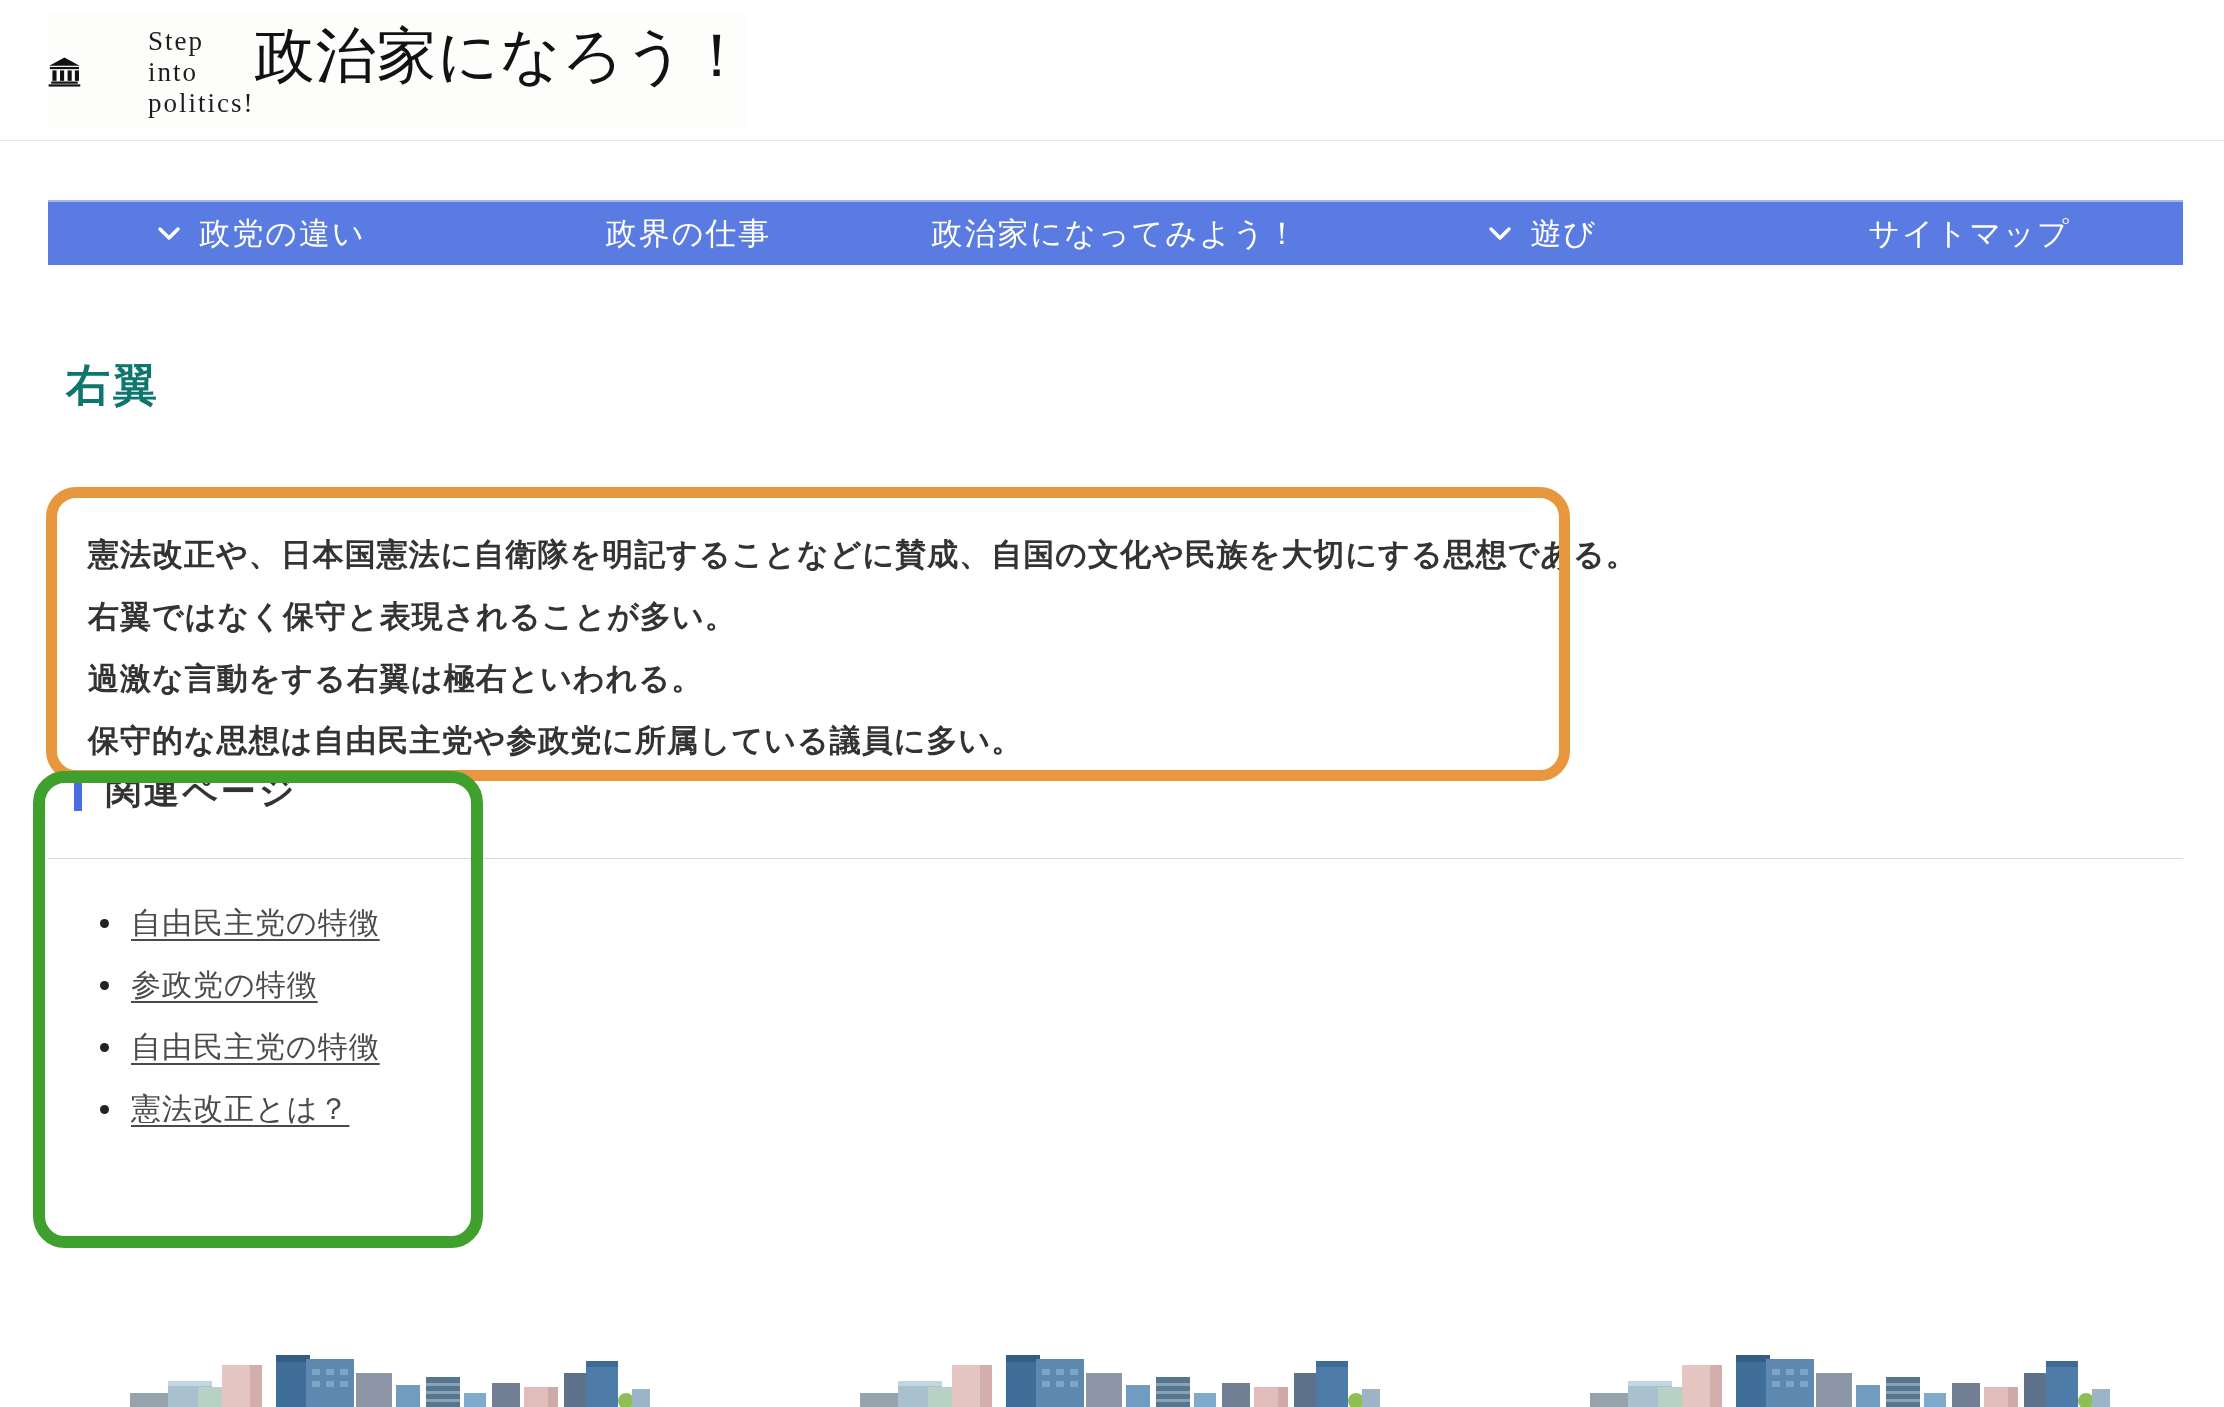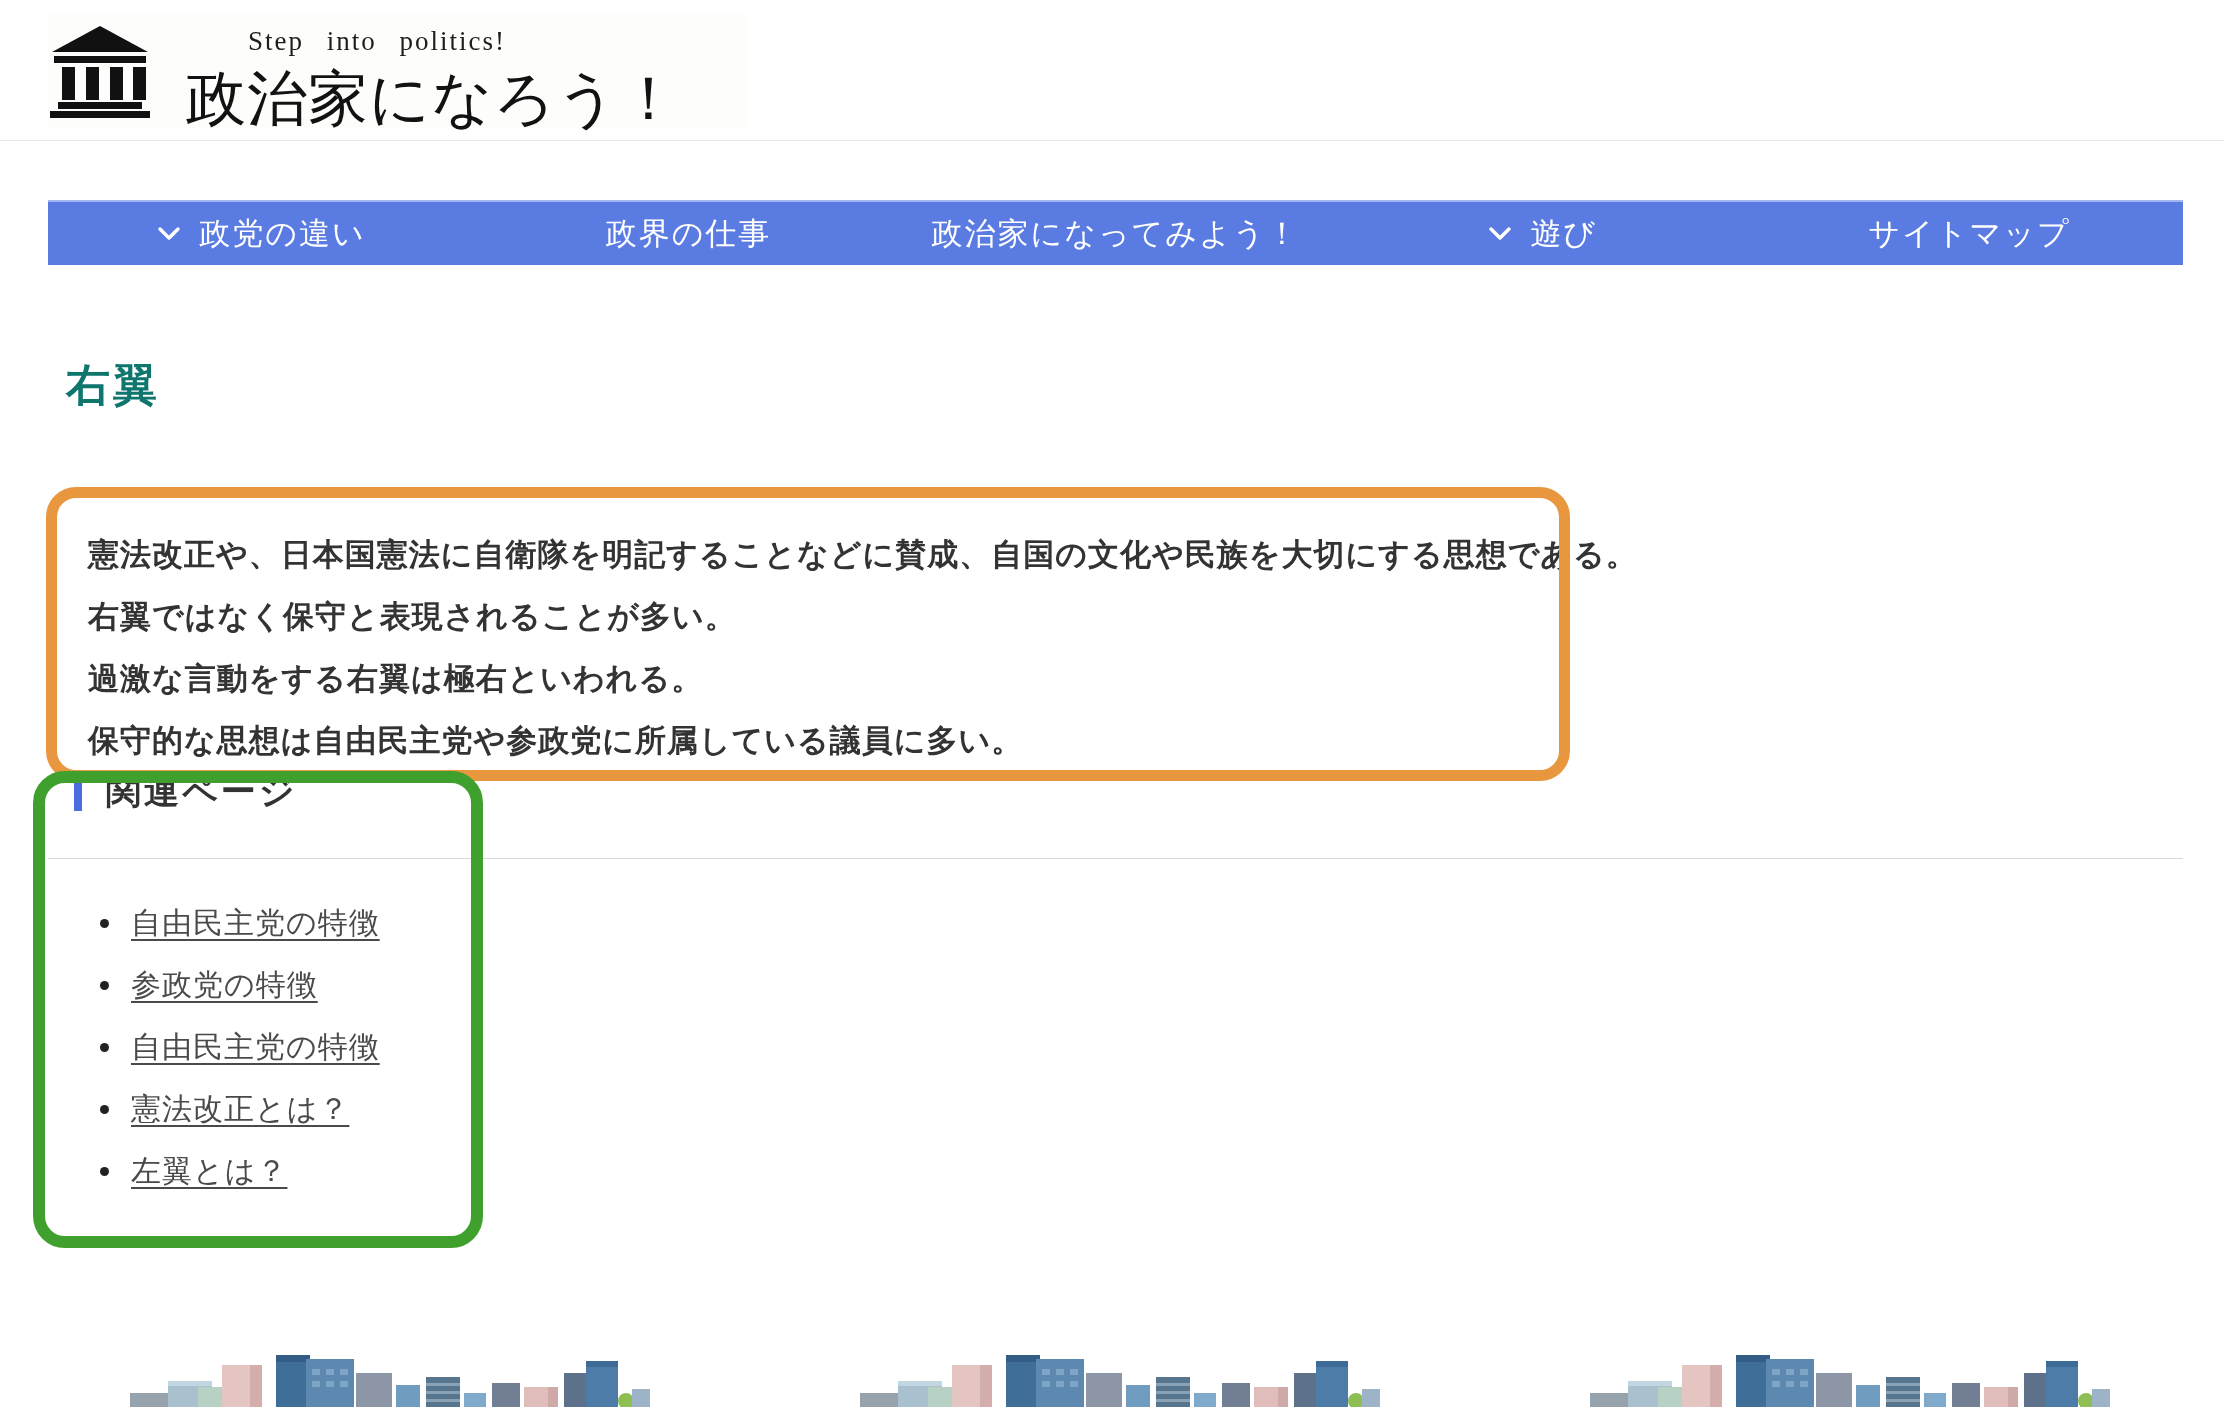--- a/index.html
+++ b/index.html
@@ -3,21 +3,21 @@
 <meta charset="utf-8">
 <style>
   * { margin:0; padding:0; box-sizing:border-box; }
   html,body { width:2224px; height:1407px; background:#ffffff; overflow:hidden;
               font-family:"Liberation Sans","DejaVu Sans",sans-serif; }
 
   
   .logo { position:absolute; left:48px; top:14px; width:700px; height:114px;
           display:flex; align-items:flex-start; background:#fdfdfb; text-decoration:none; color:#161616; }
   .logo-icon { width:104px; height:92px; margin-top:12px; }
-  .logo-text { margin-left:34px; display:flex; flex-direction:column; }
+  .logo-text { margin-left:5px; display:flex; flex-direction:row; }
   .logo-tagline { font-family:"Liberation Serif","DejaVu Serif",serif; font-size:27px;
                   letter-spacing:2px; word-spacing:14px; color:#1d1d1d; padding-left:62px; margin-top:12px; }
   .logo-title { font-family:"Liberation Serif","DejaVu Serif",serif; font-size:60px;
                 letter-spacing:1px; color:#121212; margin-top:2px; white-space:nowrap; }
 
   .top-hairline { position:absolute; left:0; top:140px; width:2224px; height:1px; background:#e7e7e7; }
 
   
   .nav { position:absolute; left:48px; top:200px; width:2135px; height:65px;
          display:flex; align-items:stretch; border-top:2px solid rgba(255,255,255,.45); }
@@ -152,24 +152,20 @@
     <li class="link-row">
       <span class="bullet"></span>
       <a class="rel-link">自由民主党の特徴</a>
     </li>
 
     <li class="link-row">
       <span class="bullet"></span>
       <a class="rel-link">憲法改正とは？</a>
     </li>
 
-    <li class="link-row">
-      <span class="bullet"></span>
-      <a class="rel-link">左翼とは？</a>
-    </li>
 
 </ul>
 
 <div class="green-box" style="border-color: rgb(63, 160, 46);"></div>
 
 <div class="skyline">
   <svg width="560" height="60" viewBox="0 0 560 60">
     <g id="cluster">
       <rect x="40" y="46" width="44" height="14" fill="#97a3ac"></rect>
       <rect x="78" y="34" width="44" height="26" fill="#a9c0ce"></rect>

